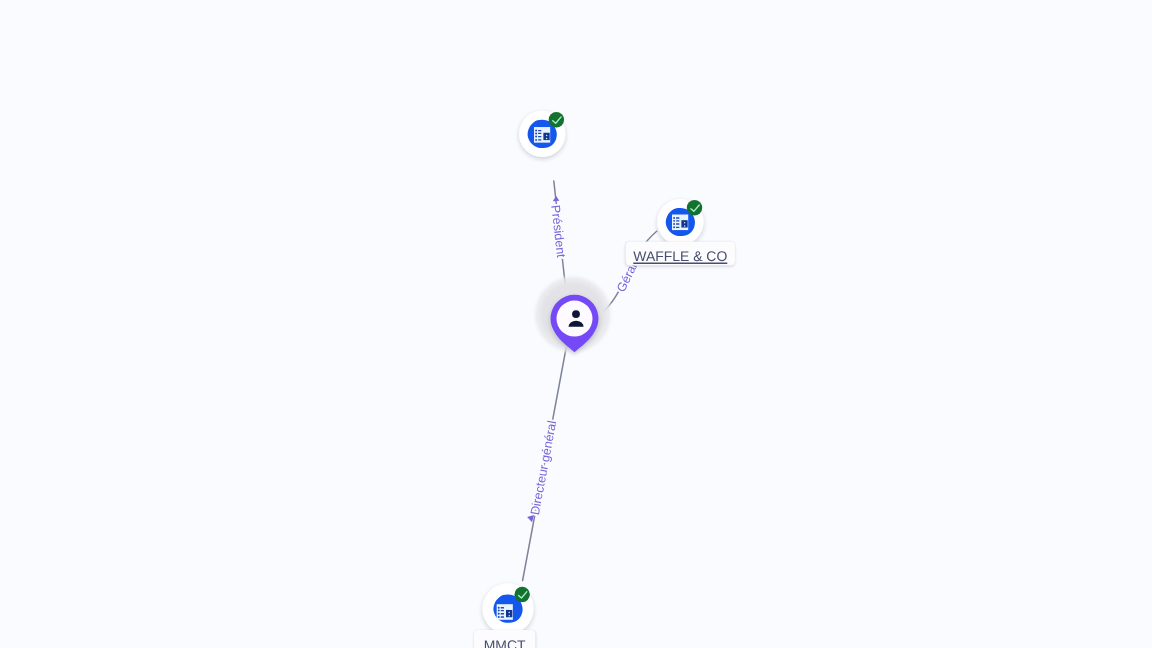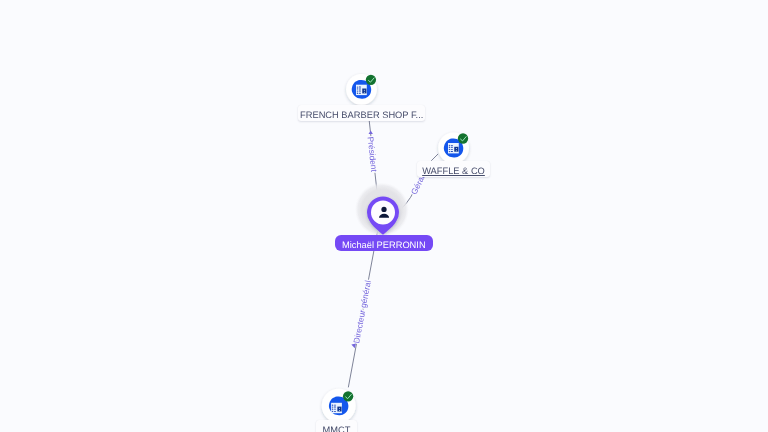--- a/index.html
+++ b/index.html
@@ -128,17 +128,15 @@
           <path d="M 369.47 220.85 A 15.95 15.95 0 1 1 396.53 220.85 C 394.00 226.40 386.60 231.60 383 234.80 C 379.40 231.60 372.00 226.40 369.47 220.85 Z" fill="#7549f5" filter="url(#pinShadow)"></path>
           <circle cx="383" cy="212.4" r="12" fill="#fdfbff"></circle>
           <g>
             <circle cx="384" cy="209.4" r="2.62" fill="#0d1739"></circle>
             <path d="M 379.00 217.75 a 5.05 4.0 0 0 1 10.1 0 Z" fill="#0d1739"></path>
           </g>
         </g>
       </g>
       <g></g>
     </svg>
-<div class="nodelabel" style="left: 297.8px; top: 104.6px; width: 127.4px;"><span>FRENCH BARBER SHOP F...</span></div>
     <div class="nodelabel" style="left: 416.6px; top: 160.9px; width: 73px; text-decoration: underline;"><span>WAFFLE &amp; CO</span></div>
     <div class="nodelabel" style="left: 316.2px; top: 420.3px; width: 40.8px;"><span>MMCT</span></div>
-    <div class="personlabel" style="left: 335.3px; top: 235.4px; width: 97.6px;"><span>Michaël PERRONIN</span></div>
   </div>
 
 </body></html>

